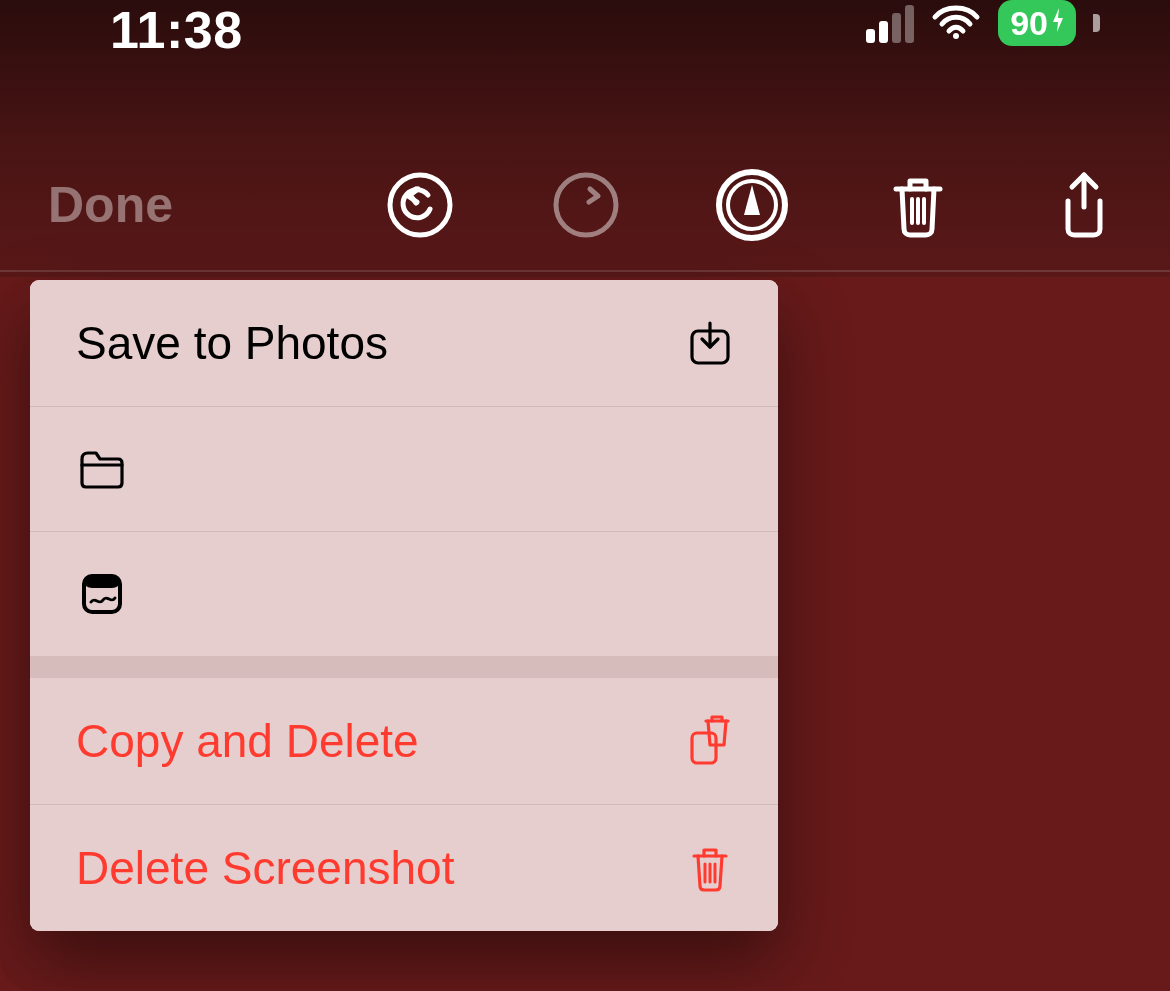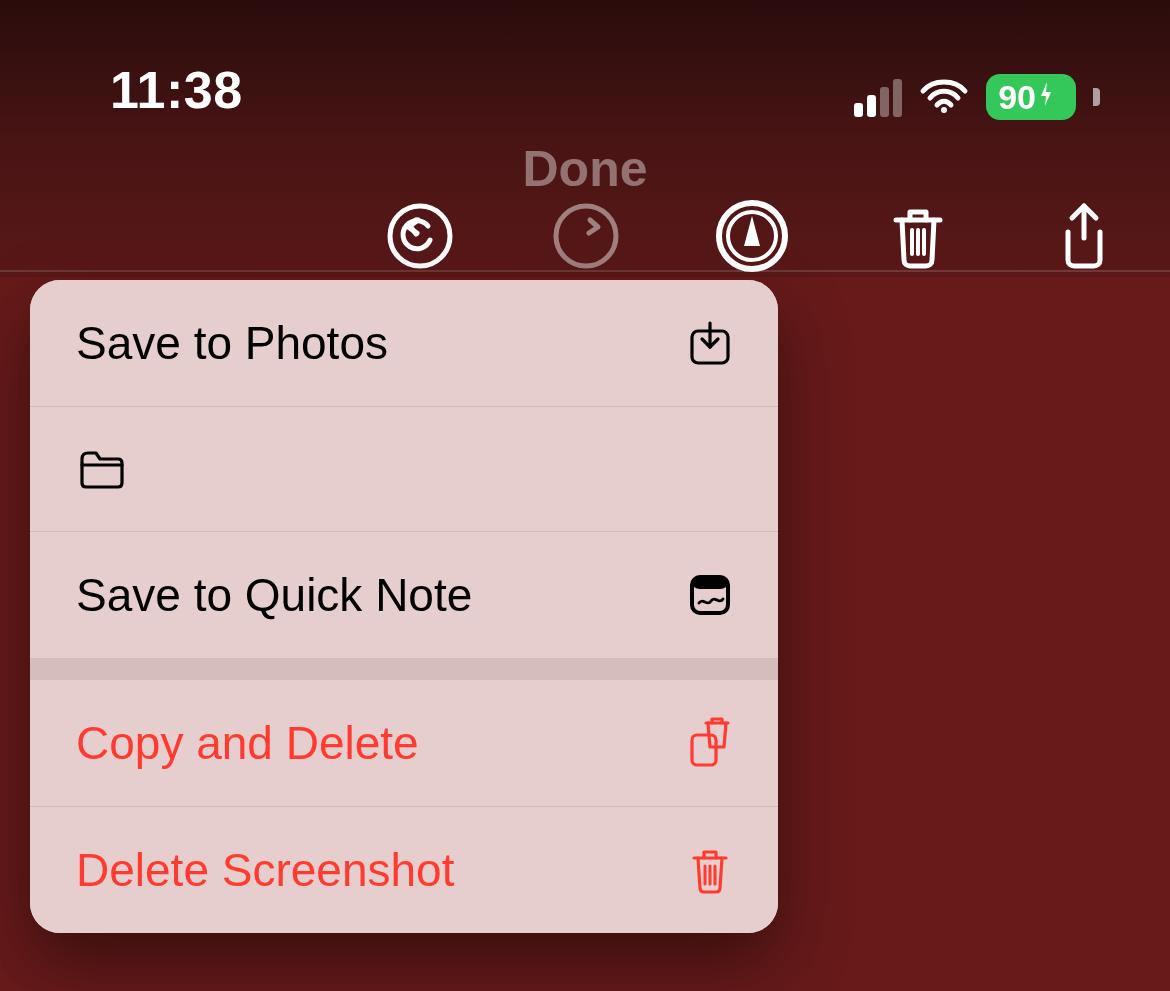--- a/index.html
+++ b/index.html
@@ -21,21 +21,21 @@
 
     
     .status-bar {
       position: absolute;
       top: 0;
       left: 0;
       right: 0;
       height: 120px;
       display: flex;
       justify-content: space-between;
-      align-items: flex-end;
+      align-items: flex-start;
       padding: 0 70px 0 110px;
       color: #fff;
       z-index: 10;
     }
 
     .status-time {
       font-size: 52px;
       font-weight: 600;
       letter-spacing: 0.5px;
     }
@@ -65,21 +65,21 @@
 
     .wifi-icon svg { width: 50px; height: 40px; }
 
     .battery-badge {
       display: flex;
       align-items: center;
       background: #34c759;
       color: #fff;
       font-size: 34px;
       font-weight: 700;
-      padding: 4px 22px 4px 12px;
+      padding: 4px 10px 4px 12px;
       border-radius: 14px;
       height: 46px;
     }
     .battery-badge .bolt {
       margin-left: 2px;
       font-size: 28px;
     }
     .battery-nub {
       width: 7px;
       height: 18px;
@@ -91,21 +91,20 @@
     .toolbar {
       position: absolute;
       top: 140px;
       left: 0;
       right: 0;
       height: 130px;
       display: flex;
       align-items: center;
       padding: 0 48px;
       z-index: 9;
-      flex-direction: column;
     }
 
     .toolbar .done-btn {
       font-size: 50px;
       font-weight: 600;
       color: rgba(255,255,255,0.4);
       background: none;
       border: none;
       cursor: pointer;
     }
@@ -141,21 +140,21 @@
       background: rgba(255,255,255,0.14);
     }
 
     
     .menu {
       position: absolute;
       top: 280px;
       left: 30px;
       width: 748px;
       background: #e7cece;
-      border-radius: 30px;
+      border-radius: 9px;
       overflow: hidden;
       box-shadow: 0 30px 70px rgba(0,0,0,0.45);
       z-index: 20;
     }
 
     .menu-item {
       display: flex;
       align-items: center;
       justify-content: space-between;
       padding: 36px 42px 36px 46px;
@@ -292,21 +291,20 @@
   <div class="menu-item">
     <span class="mi-icon">
       <svg viewBox="0 0 52 52">
         <path d="M6 16 C6 12 8 10 12 10 L20 10 L24 16 L42 16 C45 16 46 18 46 20 L46 40 C46 43 44 44 42 44 L10 44 C7 44 6 42 6 40 Z"></path>
         <path d="M6 22 L46 22"></path>
       </svg>
     </span>
   </div>
 
   <div class="menu-item" style="border-bottom:none">
-    <span>Save to Quick Note</span>
     <span class="mi-icon">
       <svg viewBox="0 0 52 52">
         <rect x="8" y="8" width="36" height="36" rx="8" stroke-width="4"></rect>
         <rect x="8" y="8" width="36" height="12" rx="8" fill="#000" stroke="none"></rect>
         <path d="M15 34 C19 28 23 38 27 32 C31 26 35 36 39 30" stroke-width="3"></path>
       </svg>
     </span>
   </div>
 
   <div class="menu-section-divider"></div>

